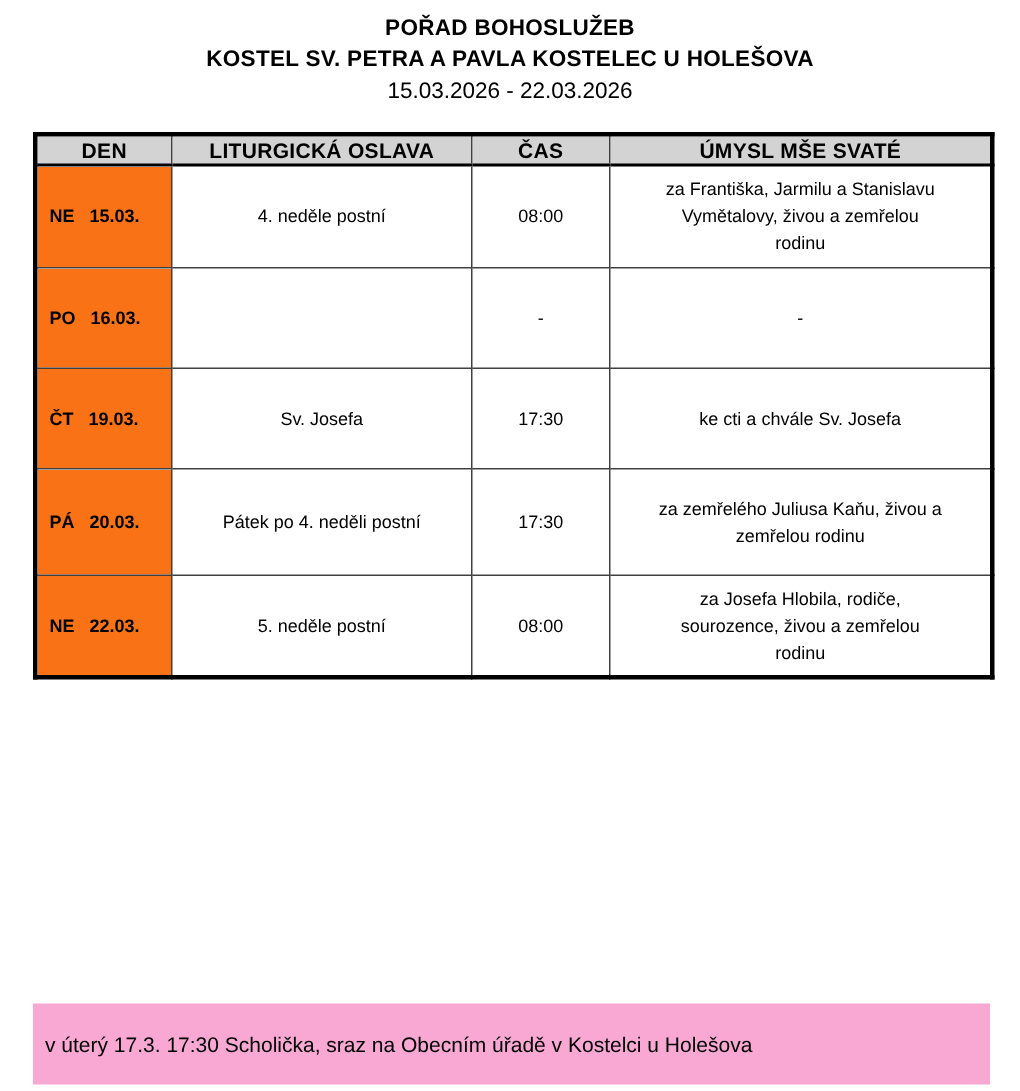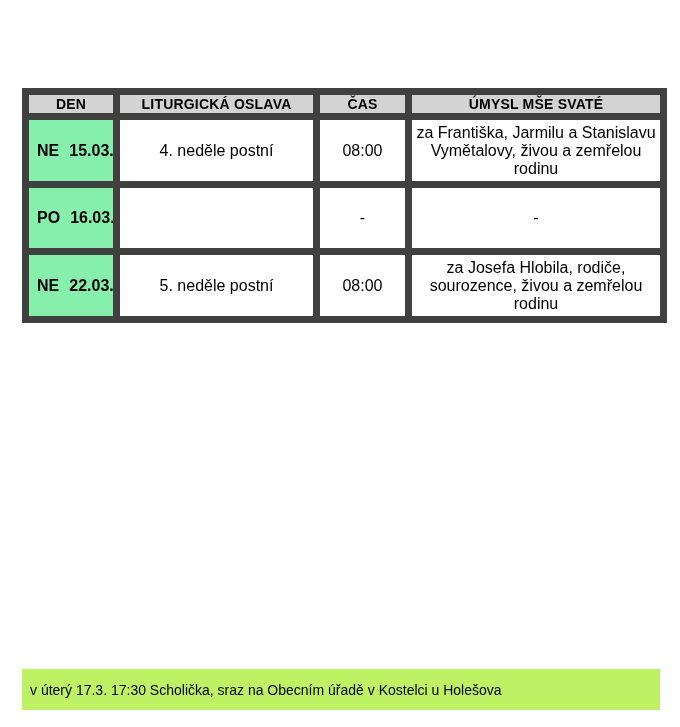--- a/index.html
+++ b/index.html
@@ -17,63 +17,68 @@
   .date-line { font-size: 15px; font-weight: normal; line-height: 21px; }
 
   table.schedule {
     position: absolute; left: 22px; top: 88px;
     width: 638px;
     border-collapse: collapse;
     table-layout: fixed;
     border: 3px solid #000;
   }
   table.schedule th, table.schedule td {
-    border: 7px solid #404040;
+    border: 1px solid #404040;
     overflow: hidden;
   }
   table.schedule th {
     background: #d3d3d3;
     font-size: 14px;
     font-weight: bold;
     height: 19px;
     text-align: center;
     vertical-align: middle;
     border-bottom: 2px solid #000;
     letter-spacing: 0.2px;
   }
   td {
-    font-size: 16px;
+    font-size: 12px;
     text-align: center;
     vertical-align: middle;
     line-height: 18px;
   }
   td.day-cell {
-    background: #86efac;
+    background: #f97316;
     font-weight: bold;
     text-align: left;
     padding-left: 8px;
     white-space: nowrap;
   }
   td.day-cell .date-part { display: inline-block; margin-left: 10px; }
   td.intention-cell { white-space: pre-line; padding: 0 2px; }
 
   .footer-note {
     position: absolute; left: 22px; top: 669px;
-    width: 638px; height: 41px;
-    background: #bef264;
+    width: 638px; height: 54px;
+    background: #f9a8d4;
     display: flex; align-items: center;
     padding-left: 8px;
     font-size: 14px;
   }
 </style>
 </head>
 <body>
 
 <div class="page">
 
+  <div class="titles">
+    <div class="title-line">POŘAD BOHOSLUŽEB</div>
+    <div class="title-line">KOSTEL SV. PETRA A PAVLA KOSTELEC U HOLEŠOVA</div>
+    <div class="date-line">15.03.2026 - 22.03.2026</div>
+  </div>
 
   <table class="schedule">
     <colgroup>
       <col style="width:91px">
         <col style="width:200px">
         <col style="width:92px">
         <col style="width:255px">
     </colgroup>
     <thead>
       <tr>
@@ -91,20 +96,33 @@
         <td class="intention-cell">za Františka, Jarmilu a Stanislavu
 Vymětalovy, živou a zemřelou
 rodinu</td>
       </tr>
       <tr style="height:67px">
         <td class="day-cell"><span>PO</span><span class="date-part">16.03.</span></td>
         <td class="celebration-cell"></td>
         <td class="time-cell">-</td>
         <td class="intention-cell">-</td>
       </tr>
+      <tr style="height:67px">
+        <td class="day-cell"><span>ČT</span><span class="date-part">19.03.</span></td>
+        <td class="celebration-cell">Sv. Josefa</td>
+        <td class="time-cell">17:30</td>
+        <td class="intention-cell">ke cti a chvále Sv. Josefa</td>
+      </tr>
+      <tr style="height:71px">
+        <td class="day-cell"><span>PÁ</span><span class="date-part">20.03.</span></td>
+        <td class="celebration-cell">Pátek po 4. neděli postní</td>
+        <td class="time-cell">17:30</td>
+        <td class="intention-cell">za zemřelého Juliusa Kaňu, živou a
+zemřelou rodinu</td>
+      </tr>
       <tr style="height:68px">
         <td class="day-cell"><span>NE</span><span class="date-part">22.03.</span></td>
         <td class="celebration-cell">5. neděle postní</td>
         <td class="time-cell">08:00</td>
         <td class="intention-cell">za Josefa Hlobila, rodiče,
 sourozence, živou a zemřelou
 rodinu</td>
       </tr>
     </tbody>
   </table>

